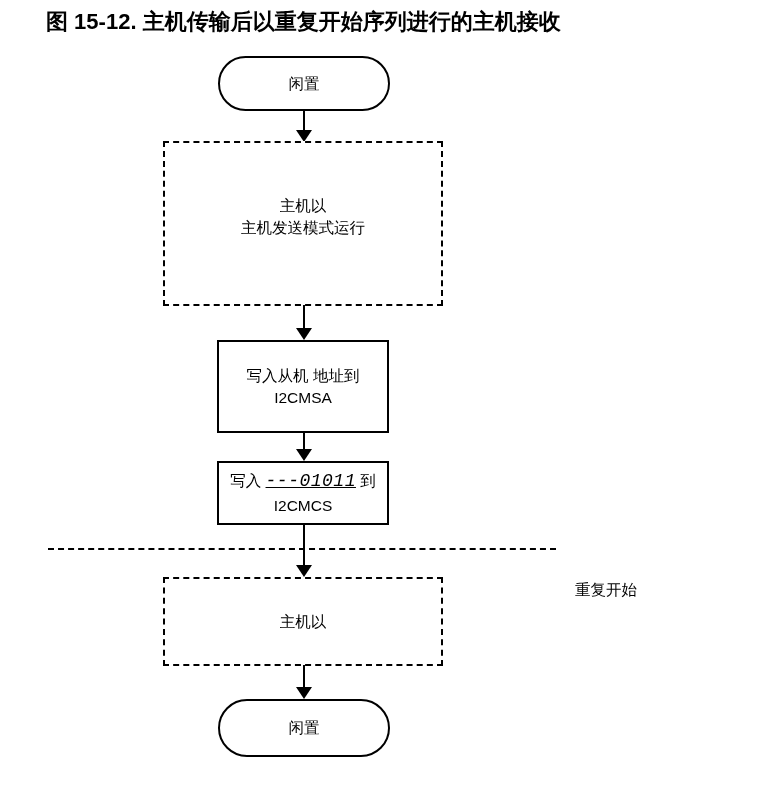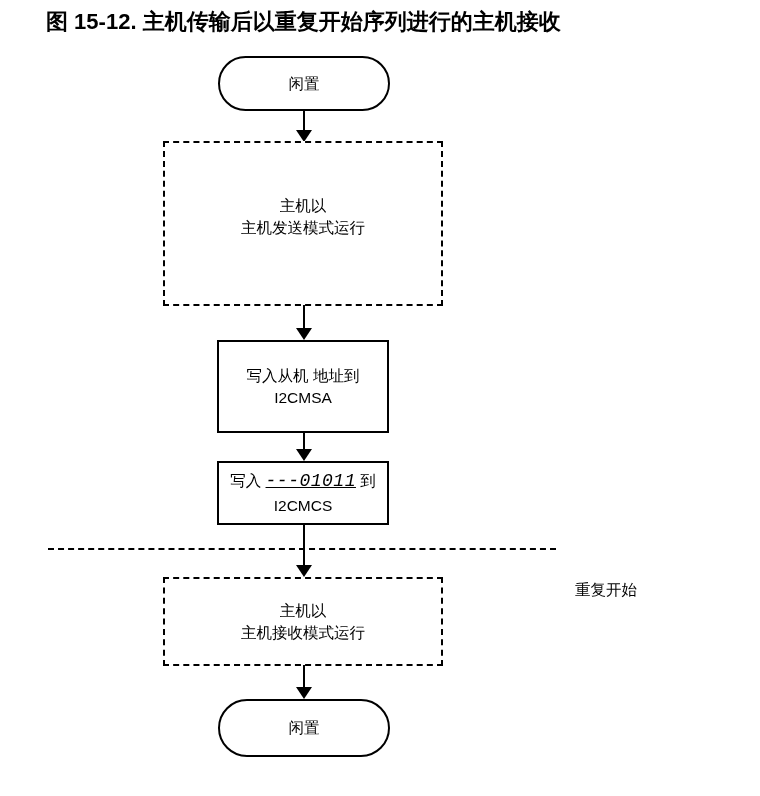--- a/index.html
+++ b/index.html
@@ -215,21 +215,20 @@
   <div class="arrowhead" id="arrow-4"></div>
 
   <div id="separator-repeated-start"></div>
 
   <div id="annotation-repeated-start">
     <span class="line">重复开始</span>
   </div>
 
   <div class="node node-dashed" id="node-master-receive">
     <span class="line">主机以</span>
-    <span class="line">主机接收模式运行</span>
   </div>
 
   <div class="connector" id="connector-5"></div>
   <div class="arrowhead" id="arrow-5"></div>
 
   <div class="node node-terminator" id="node-idle-bottom">
     <span class="line">闲置</span>
   </div>
 
 </div>

